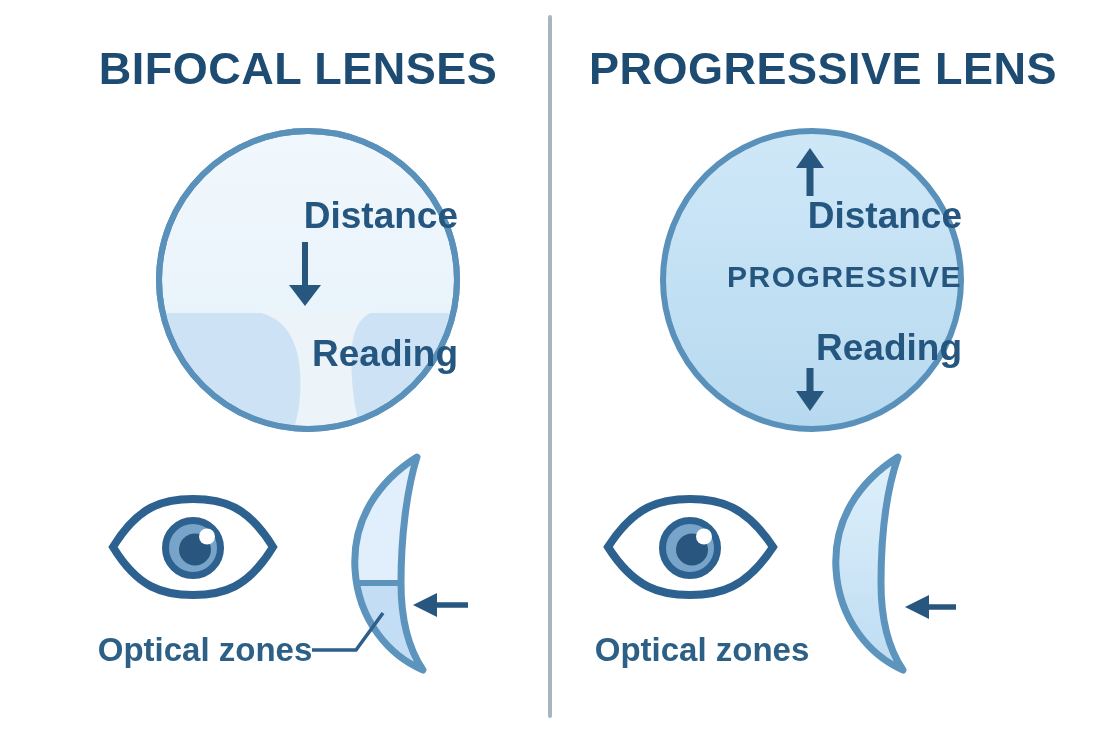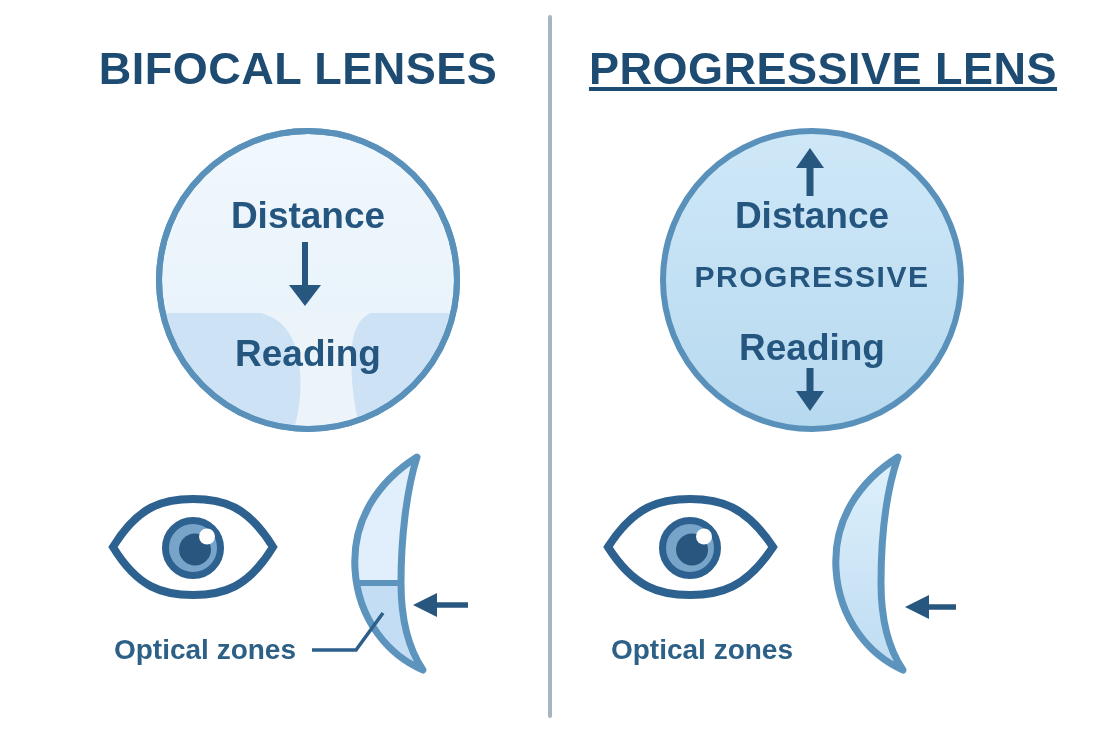--- a/index.html
+++ b/index.html
@@ -6,24 +6,24 @@
   .canvas{
     position:relative;width:1100px;height:733px;background:#ffffff;
     overflow:hidden;font-family:"Liberation Sans",sans-serif;
   }
   .abs{position:absolute;}
   .panel-title{
     font-weight:bold;font-size:45px;letter-spacing:.5px;color:#1d4b72;
     text-align:center;line-height:45px;white-space:nowrap;
   }
   .circle-text{
-    font-weight:bold;color:#24567f;text-align:center;white-space:nowrap;
+    font-weight:bold;color:#24567f;text-align:right;white-space:nowrap;
   }
   .zone-label{
-    font-weight:bold;font-size:28px;color:#2d6086;text-align:center;
+    font-weight:bold;font-size:33px;color:#2d6086;text-align:center;
     line-height:34px;white-space:nowrap;
   }
   .big{font-size:37px;line-height:38px;}
   .caps{font-size:30px;line-height:26px;letter-spacing:1.5px;}
   .divider{
     position:absolute;left:548px;top:15px;width:4px;height:703px;
     background:#a9b5be;border-radius:2px;
   }
   svg{position:absolute;left:0;top:0;}
 </style>
@@ -125,19 +125,19 @@
     </g>
   </svg>
 
   <div class="divider"></div>
 
   <div class="abs panel-title" style="left:33px;top:46px;width:530px;">BIFOCAL LENSES</div>
   <div class="abs circle-text big" style="left:158px;top:197px;width:300px;">Distance</div>
   <div class="abs circle-text big" style="left:158px;top:335px;width:300px;">Reading</div>
   <div class="abs zone-label" style="left:55px;top:633px;width:300px;">Optical zones</div>
 
-  <div class="abs panel-title" style="left:558px;top:46px;width:530px;text-decoration:underline;">PROGRESSIVE LENS</div>
+  <div class="abs panel-title" style="left:558px;top:46px;width:530px;">PROGRESSIVE LENS</div>
   <div class="abs circle-text big" style="left:662px;top:197px;width:300px;">Distance</div>
   <div class="abs circle-text caps" style="left:662px;top:264px;width:300px;">PROGRESSIVE</div>
   <div class="abs circle-text big" style="left:662px;top:329px;width:300px;">Reading</div>
   <div class="abs zone-label" style="left:552px;top:633px;width:300px;">Optical zones</div>
 
 </div>
 
 </body></html>

